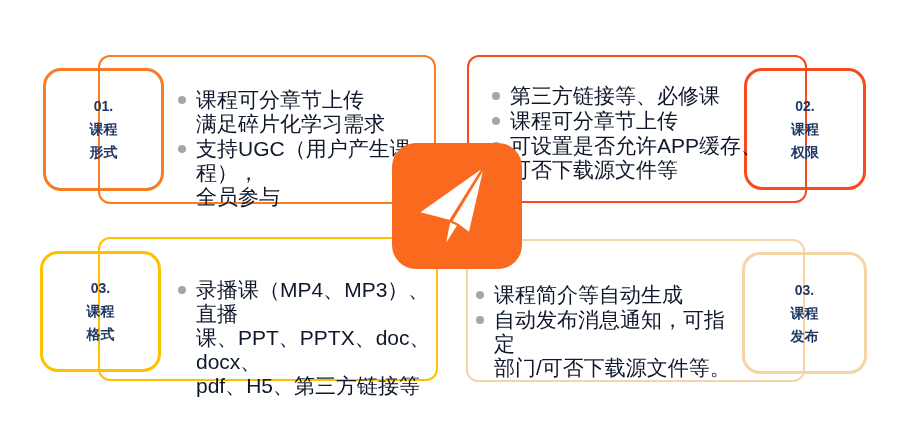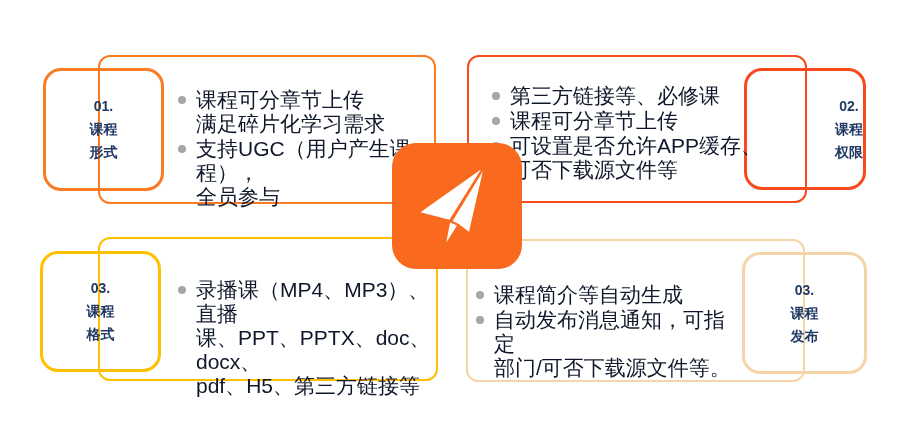--- a/index.html
+++ b/index.html
@@ -31,21 +31,21 @@
   }
   .bullet-text {
     font-size:21px; line-height:24px; color:#0f172a; white-space:pre-line;
   }
   
   .q1-big    { left:98px;  top:55px;  width:334px; height:145px; }
   .q1-small  { left:43px;  top:68px;  width:115px; height:117px; }
   .q1-bullets{ left:178px; top:88px;  width:250px; }
   
   .q2-big    { left:467px; top:55px;  width:336px; height:144px; }
-  .q2-small  { left:744px; top:68px;  width:116px; height:116px;justify-content:flex-end; }
+  .q2-small  { left:744px; top:68px;  width:116px; height:116px; }
   .q2-bullets{ left:492px; top:84px;  width:280px; }
   
   .q3-big    { left:98px;  top:237px; width:336px; height:140px; }
   .q3-small  { left:40px;  top:251px; width:115px; height:115px; }
   .q3-bullets{ left:178px; top:278px; width:255px; }
   
   .q4-big    { left:466px; top:239px; width:335px; height:139px; }
   .q4-small  { left:742px; top:252px; width:119px; height:116px; }
   .q4-bullets{ left:476px; top:283px; width:265px; }
   

